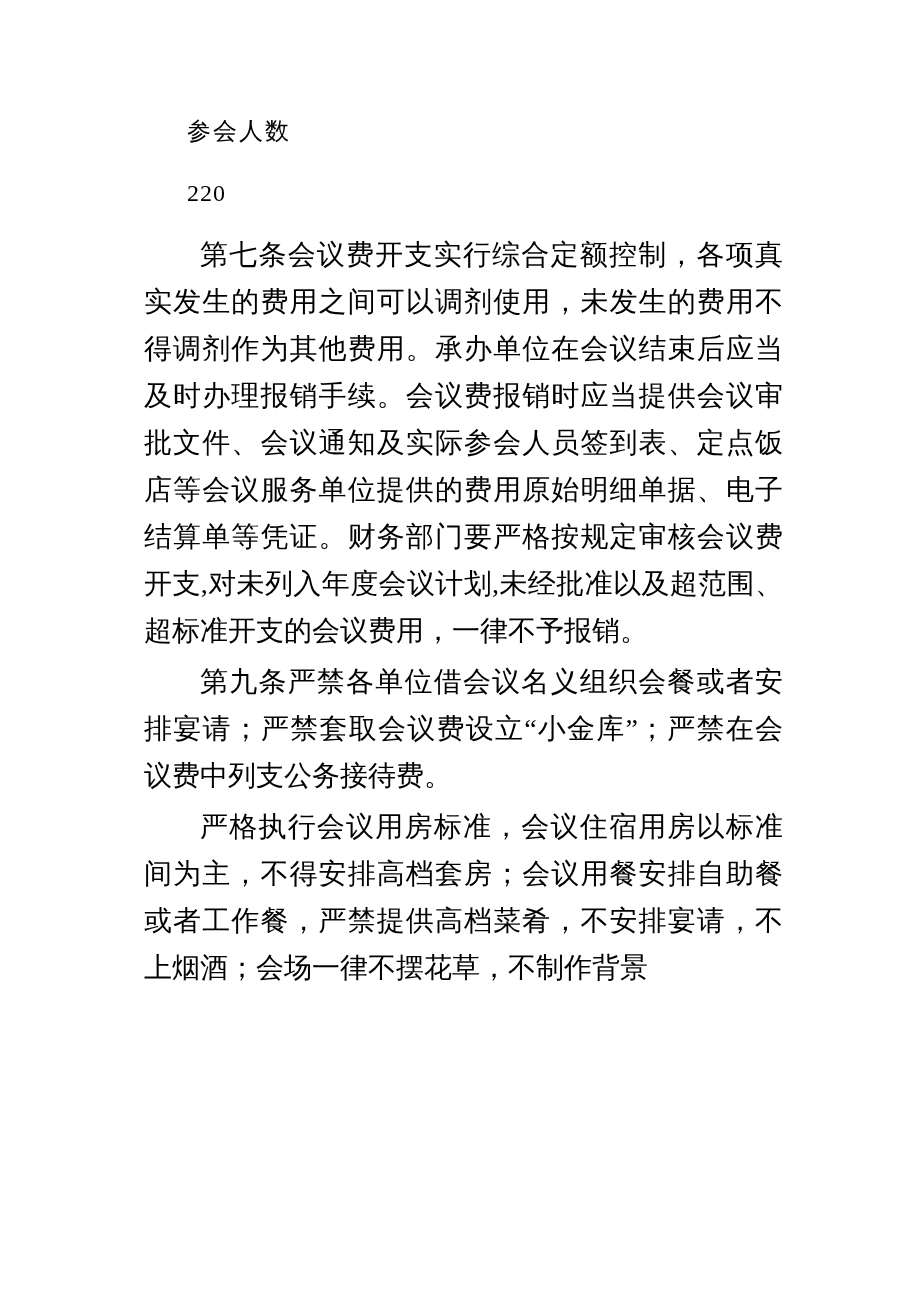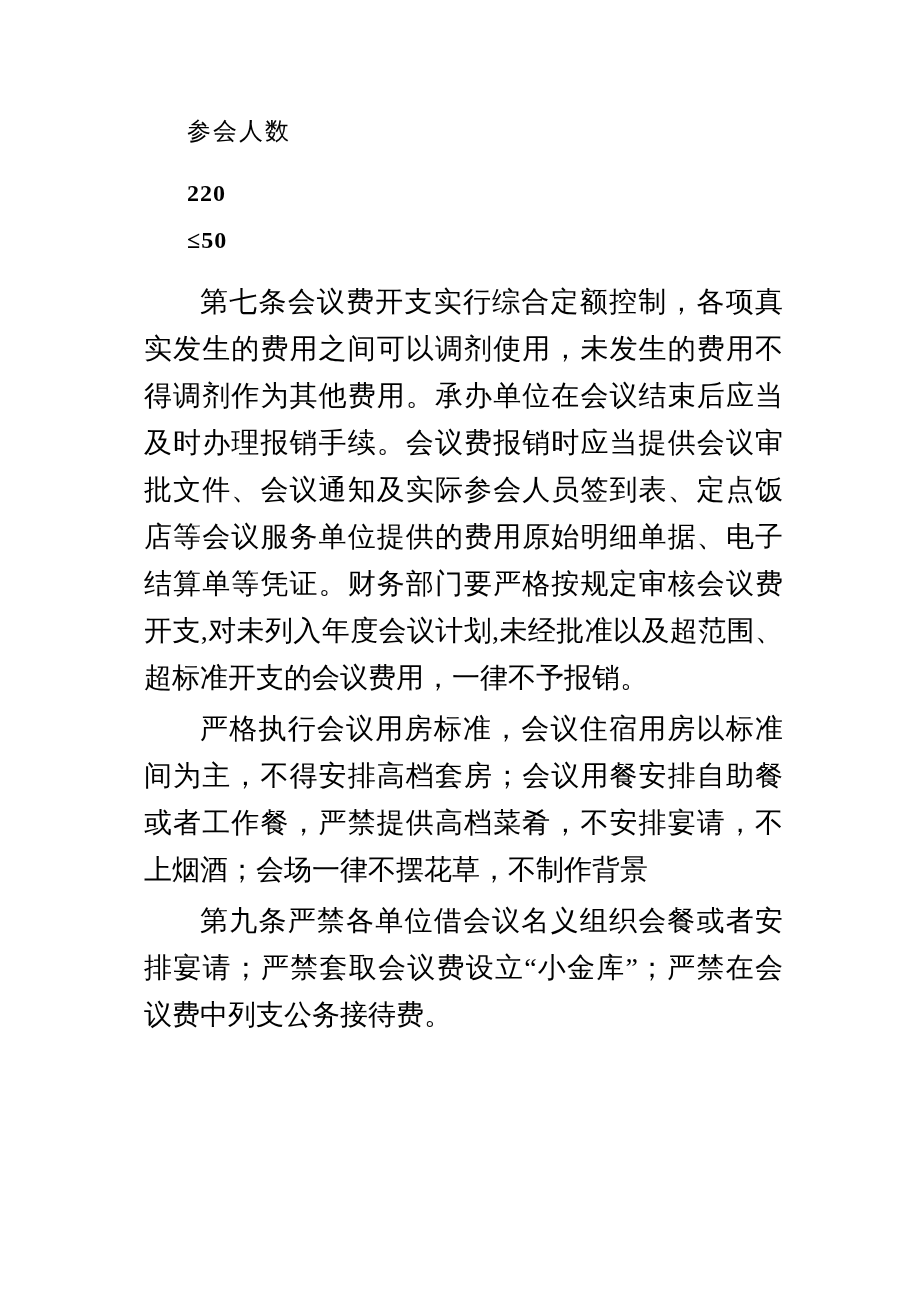--- a/index.html
+++ b/index.html
@@ -30,42 +30,40 @@
     font-size: 24px;
     line-height: 47px;
     white-space: nowrap;
   }
   .doc-list p.list-header {
     margin-bottom: 15px;
     letter-spacing: 2px;
   }
   .doc-list p.list-value {
     letter-spacing: 1px;
-    font-weight: bold;
   }
   .body-text p {
     margin: 4px;
     font-size: 28px;
     line-height: 47px;
     text-indent: 2em;
     text-align: justify;
     text-justify: inter-ideograph;
     word-break: break-all;
   }
 </style>
 </head>
 <body>
 
 <div class="page">
 
   <div class="doc-list">
     <p class="list-header">参会人数</p>
     <p class="list-value">220</p>
-    <p class="list-value">≤50</p>
   </div>
 
   <div class="body-text">
     <p>第七条会议费开支实行综合定额控制，各项真实发生的费用之间可以调剂使用，未发生的费用不得调剂作为其他费用。承办单位在会议结束后应当及时办理报销手续。会议费报销时应当提供会议审批文件、会议通知及实际参会人员签到表、定点饭店等会议服务单位提供的费用原始明细单据、电子结算单等凭证。财务部门要严格按规定审核会议费开支,对未列入年度会议计划,未经批准以及超范围、超标准开支的会议费用，一律不予报销。</p>
+    <p>第九条严禁各单位借会议名义组织会餐或者安排宴请；严禁套取会议费设立“小金库”；严禁在会议费中列支公务接待费。</p>
     <p>严格执行会议用房标准，会议住宿用房以标准间为主，不得安排高档套房；会议用餐安排自助餐或者工作餐，严禁提供高档菜肴，不安排宴请，不上烟酒；会场一律不摆花草，不制作背景</p>
-    <p>第九条严禁各单位借会议名义组织会餐或者安排宴请；严禁套取会议费设立“小金库”；严禁在会议费中列支公务接待费。</p>
   </div>
 
 </div>
 
 </body></html>

